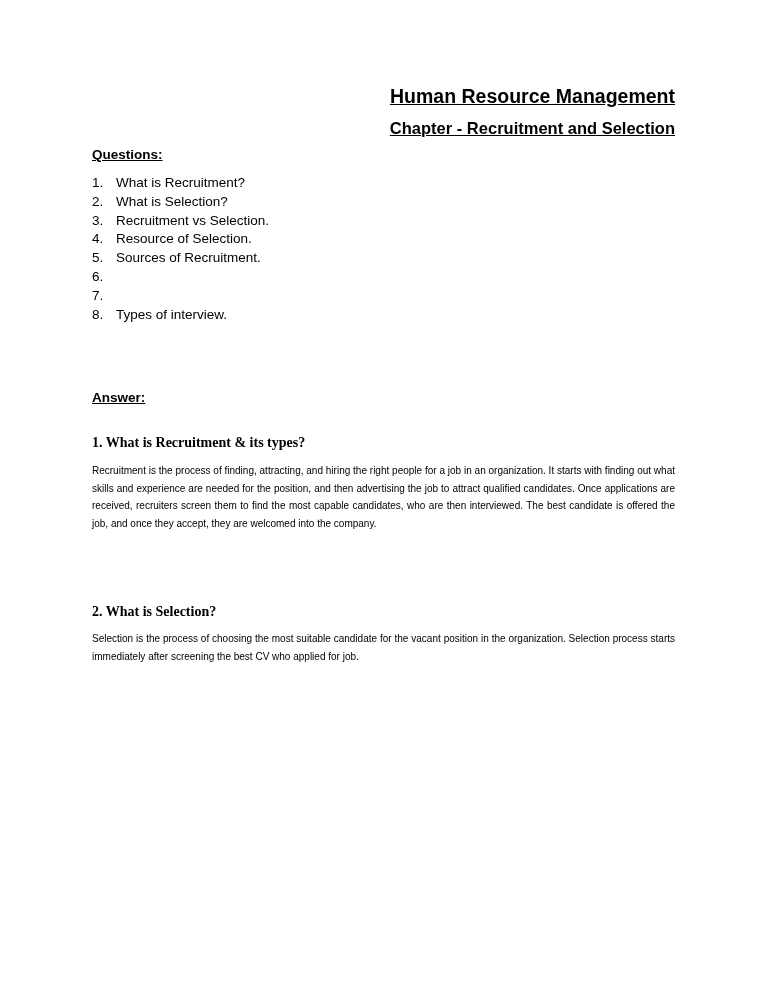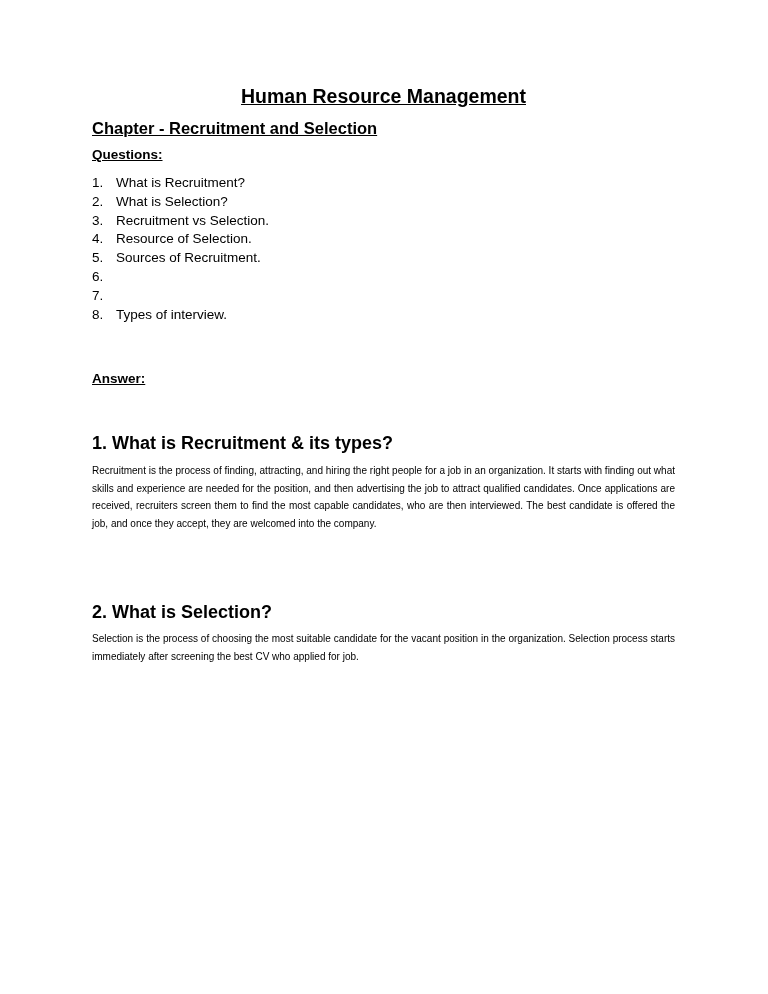--- a/index.html
+++ b/index.html
@@ -19,50 +19,50 @@
       position: absolute;
       left: 92px;
       top: 0;
       width: 583px;
     }
     .title {
       position: absolute;
       left: 0;
       width: 583px;
       top: 84px;
-      text-align: center;
+      text-align: right;
       font-weight: bold;
       font-size: 19.5px;
       text-decoration: underline;
       line-height: 24px;
       margin: 0;
     }
     .subtitle {
       position: absolute;
       left: 0;
       width: 583px;
       top: 117px;
-      text-align: left;
+      text-align: right;
       font-size: 16.5px;
       text-decoration: underline;
       line-height: 22px;
       margin: 0;
     }
     .section-label {
       position: absolute;
       left: 0;
       font-weight: bold;
       font-size: 13.5px;
       text-decoration: underline;
       line-height: 18px;
       margin: 0;
       text-align: right;
     }
     .questions-label { top: 146px; }
-    .answer-label { top: 370px; }
+    .answer-label { top: 389px; }
     .qlist {
       position: absolute;
       left: 0;
       top: 174px;
       margin: 0;
       padding: 0;
       list-style: none;
       font-size: 13.5px;
       line-height: 18.8px;
     }
@@ -72,23 +72,24 @@
       padding: 0;
     }
     .qlist .num {
       width: 24px;
       display: inline-block;
     }
     .heading {
       position: absolute;
       left: 0;
       font-weight: bold;
-      font-size: 18px;
+      font-size: 14px;
       line-height: 18px;
       margin: 0;
+      font-family: Liberation Serif, serif;
     }
     .h1 { top: 434px; }
     .h2 { top: 603px; }
     .para {
       position: absolute;
       left: 0;
       width: 583px;
       font-size: 10px;
       line-height: 17.5px;
       text-align: justify;

